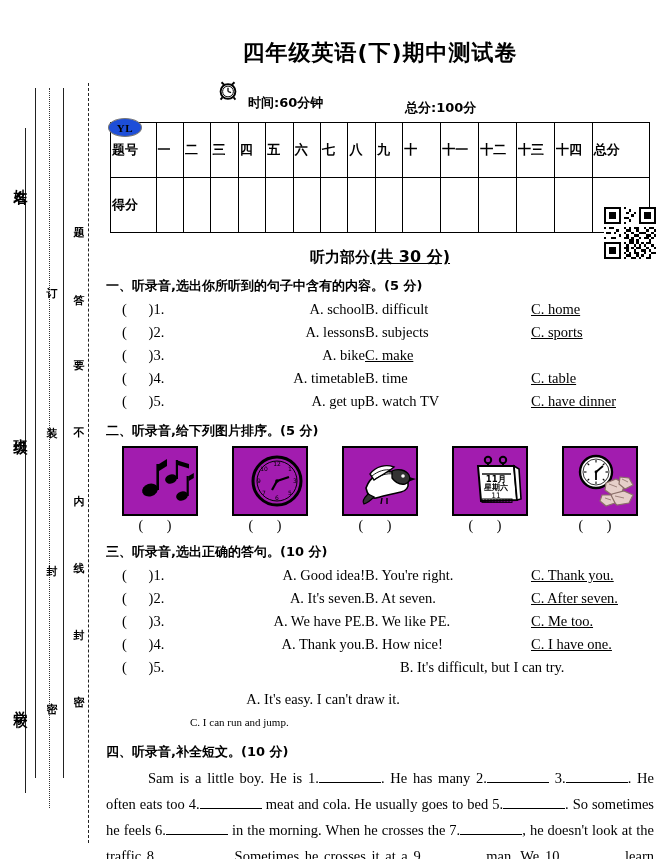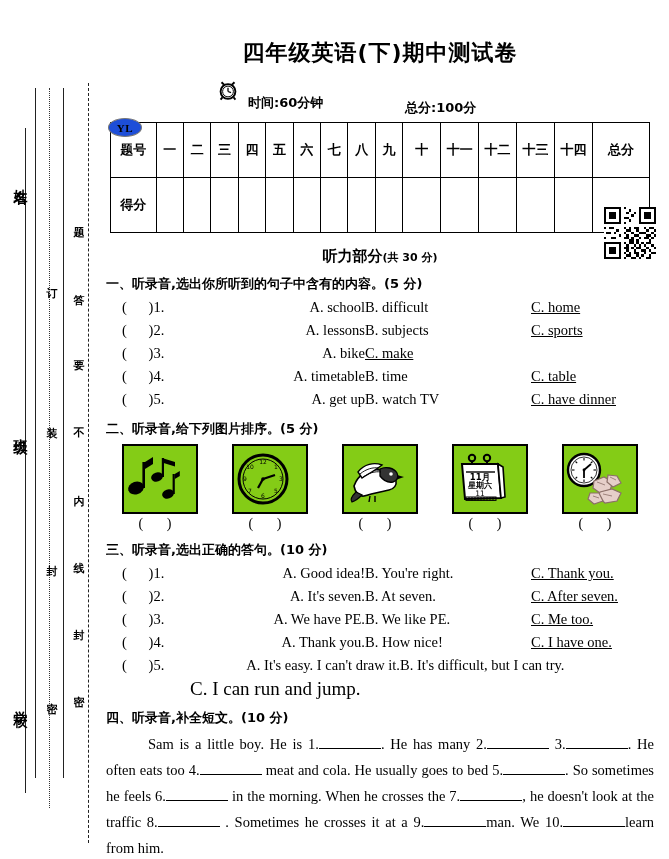--- a/index.html
+++ b/index.html
@@ -97,37 +97,36 @@
     border-collapse: collapse;
     margin: 10px auto 0 auto;
     width: 540px;
     font-family: "DejaVu Sans", sans-serif;
     font-weight: bold;
     font-size: 13px;
   }
   table.scoretab td {
     border: 1.2px solid #000;
     height: 22px;
-    text-align: center;
     padding: 16px 1px;
   }
   td.hd { width: 44px; }
   td.nar { width: 25px; }
   td.wid { width: 36px; }
   td.tot { width: 56px; margin-top: 23px; }
 
   
   .part-title {
     text-align: center;
     font-family: "DejaVu Sans", sans-serif;
     font-weight: bold;
     font-size: 15px;
     margin-top: 14px;
   }
-  .part-title .sm { font-size: 11px; }
+  .part-title .sm { font-size: 16px; text-decoration: underline; }
 
   .sec-head {
     font-family: "DejaVu Sans", sans-serif;
     font-weight: bold;
     font-size: 13px;
     margin: 9px 0 3px 6px;
   }
 
   .qr {
     position: absolute;
@@ -139,36 +138,36 @@
   .qrow {
     display: flex;
     font-size: 14.5px;
     line-height: 23px;
     padding-left: 22px;
   }
   .qlead { width: 68px; flex: none; white-space: pre; }
   .opt-a { width: 175px; flex: none; text-align: right; }
   .opt-b { width: 166px; flex: none; }
   .opt-c { flex: 1; text-decoration: underline; }
-  .qrow-wide .opt-a { width: 210px; }
-  .qrow-cont { padding-left: 90px; font-size: 19px; line-height: 23px; }
+  .qrow-wide .opt-a { width: 210px; margin-top: 32px; }
+  .qrow-cont { padding-left: 90px; font-size: 11px; line-height: 23px; }
 
   
   .picrow {
     display: flex;
     justify-content: space-between;
     margin: 6px 14px 0 14px;
   }
   .piccell { width: 92px; text-align: center; }
   .picbox {
     width: 72px; height: 66px;
     border: 2.2px solid #000;
     margin: 0 auto;
-    background: #84cc16;
-    display: flex; align-items: center; justify-content: flex-start;
+    background: #a21caf;
+    display: flex; align-items: center; justify-content: flex-end;
     overflow: hidden;
   }
   .picpar { font-size: 14px; margin-top: 2px; letter-spacing: 10px; }
 
   
   .passage {
     font-size: 14.5px;
     line-height: 26px;
     margin: 4px 6px 0 6px;
     text-align: justify;

